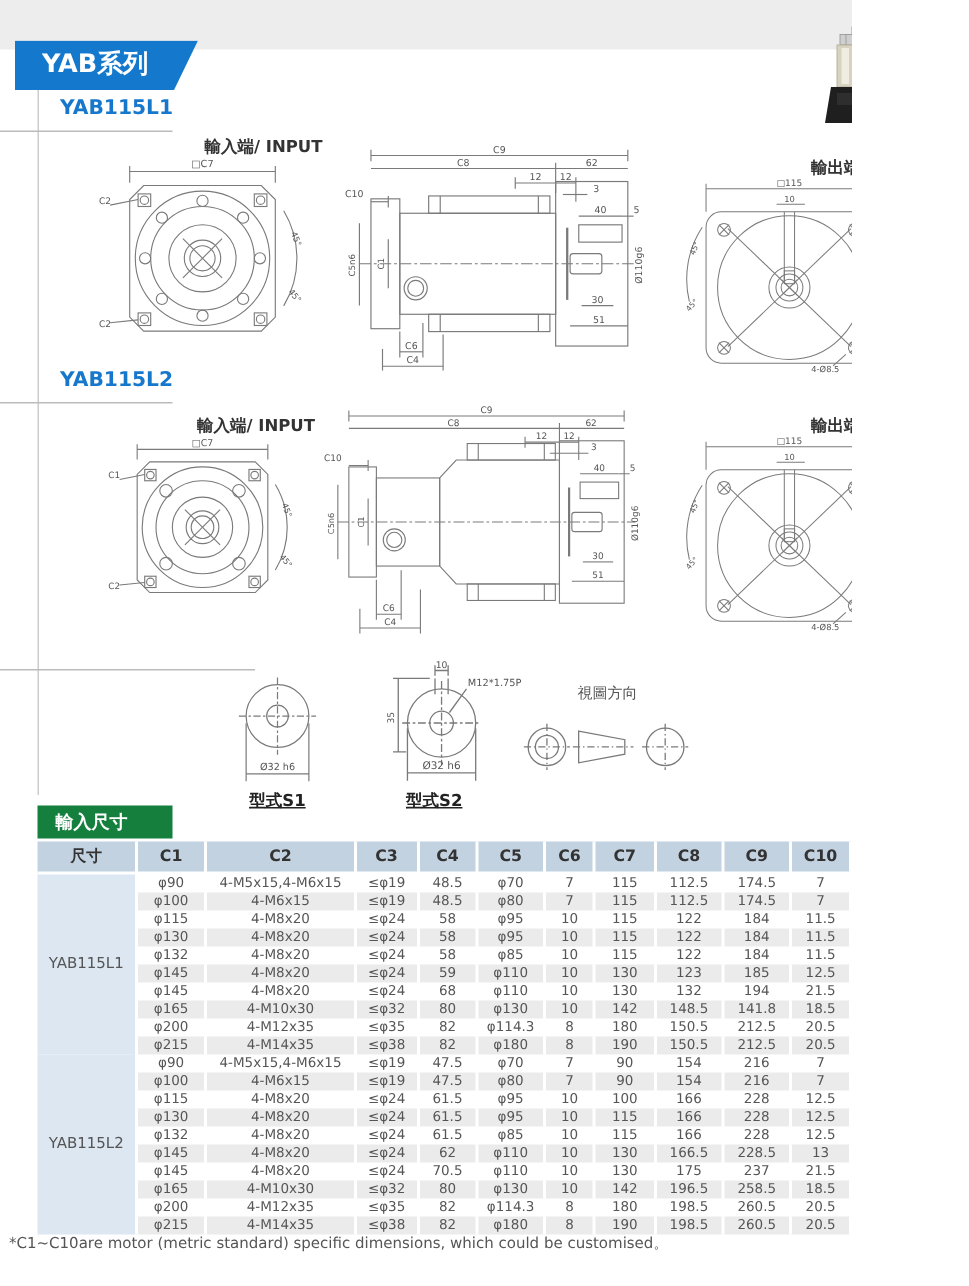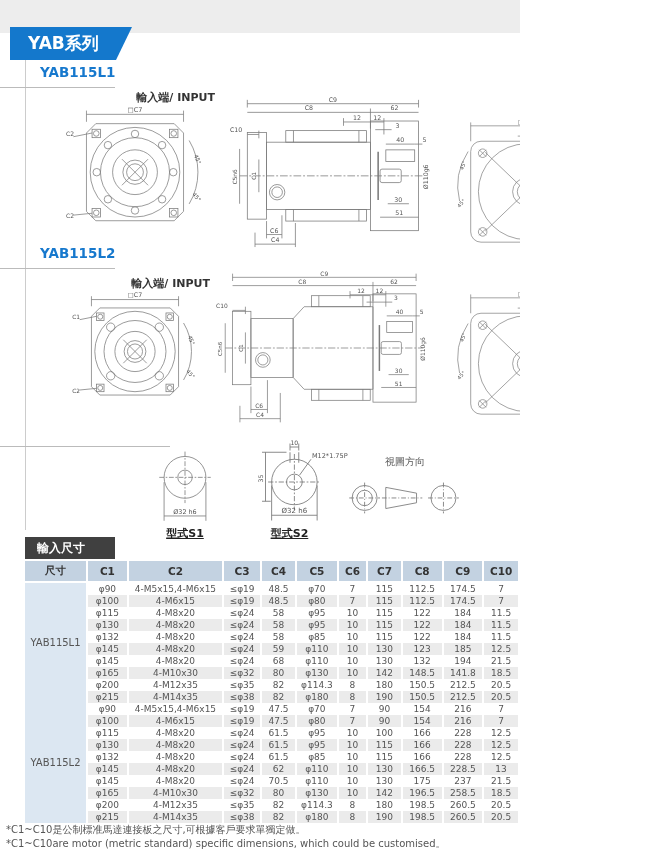--- a/index.html
+++ b/index.html
@@ -1,34 +1,34 @@
 <!DOCTYPE html>
 <html><head>
 <meta charset="utf-8">
 <style>
   html,body{margin:0;padding:0;background:#fff;}
   .page{position:relative;width:520px;height:857px;background:#fff;overflow:hidden;
-        font-family:"DejaVu Sans","Liberation Sans",sans-serif;color:#333;}
+        font-family:"DejaVu Sans","Liberation Sans",sans-serif;color:#333;padding-left:48px;}
   .topband{position:absolute;left:0;top:0;width:646px;height:33px;background:#ededed;}
   .badge{position:absolute;left:10px;top:27px;width:122px;height:33px;background:#1478cc;
          clip-path:polygon(0 0,100% 0,calc(100% - 16px) 100%,0 100%);
          color:#fff;font-size:17px;font-weight:bold;line-height:33px;padding-left:18px;box-sizing:border-box;}
   .doc-title{position:absolute;left:142px;top:36px;font-size:13px;}
   .doc-title .zh{font-weight:bold;color:#333;}
   .doc-title .en{color:#8a8a8a;}
   .vline{position:absolute;left:25px;top:60px;width:1px;height:470px;background:#ccc;}
   .hline{position:absolute;height:1px;background:#bbb;}
   .sec-head{position:absolute;color:#1678cd;font-size:13.5px;font-weight:bold;}
   .draw-block{position:absolute;text-align:center;}
   .draw-label{font-size:11px;font-weight:bold;color:#333;height:15px;text-align:right;}
   svg{display:block;margin:0 auto;}
   svg text{fill:#555;}
   .shaft-label{font-size:11px;font-weight:bold;color:#222;text-decoration:underline;margin-top:2px;}
   .viewdir-label{font-size:10px;color:#555;text-align:center;margin-bottom:3px;}
-  .tab{position:absolute;left:25px;top:537px;width:90px;height:22px;background:#404040;color:#fff;
+  .tab{position:absolute;left:25px;top:537px;width:90px;height:22px;background:#15803d;color:#fff;
        font-size:12px;font-weight:bold;line-height:22px;padding-left:12px;box-sizing:border-box;}
   table.data{position:absolute;left:25px;top:561px;border-collapse:collapse;table-layout:fixed;}
   table.data th{background:#c3d2e1;color:#333;font-size:10.5px;font-weight:bold;height:20px;
        border-right:2px solid #fff;border-bottom:2px solid #fff;text-align:center;padding:0;}
   table.data td{font-size:9px;color:#555;height:12px;line-height:12px;text-align:center;
        border-right:2px solid #fff;padding:0;white-space:nowrap;}
   table.data tbody tr:nth-child(even) td{background:#ebebeb;}
   table.data td.group{background:#dce7f2 !important;color:#555;font-size:10px;}
   .footnotes{position:absolute;left:6px;top:823px;font-size:10px;color:#555;line-height:14px;}
 </style>
@@ -699,17 +699,16 @@
           <td>8</td>
           <td>190</td>
           <td>198.5</td>
           <td>260.5</td>
           <td>20.5</td>
         </tr>
       </tbody>
     </table>
 
   <div class="footnotes">
-    <div>*C1~C10是公制標准馬達連接板之尺寸,可根據客戶要求單獨定做。</div>
     <div>*C1~C10are motor (metric standard) specific dimensions, which could be customised。</div>
   </div>
 
 </div>
 
 </body></html>

